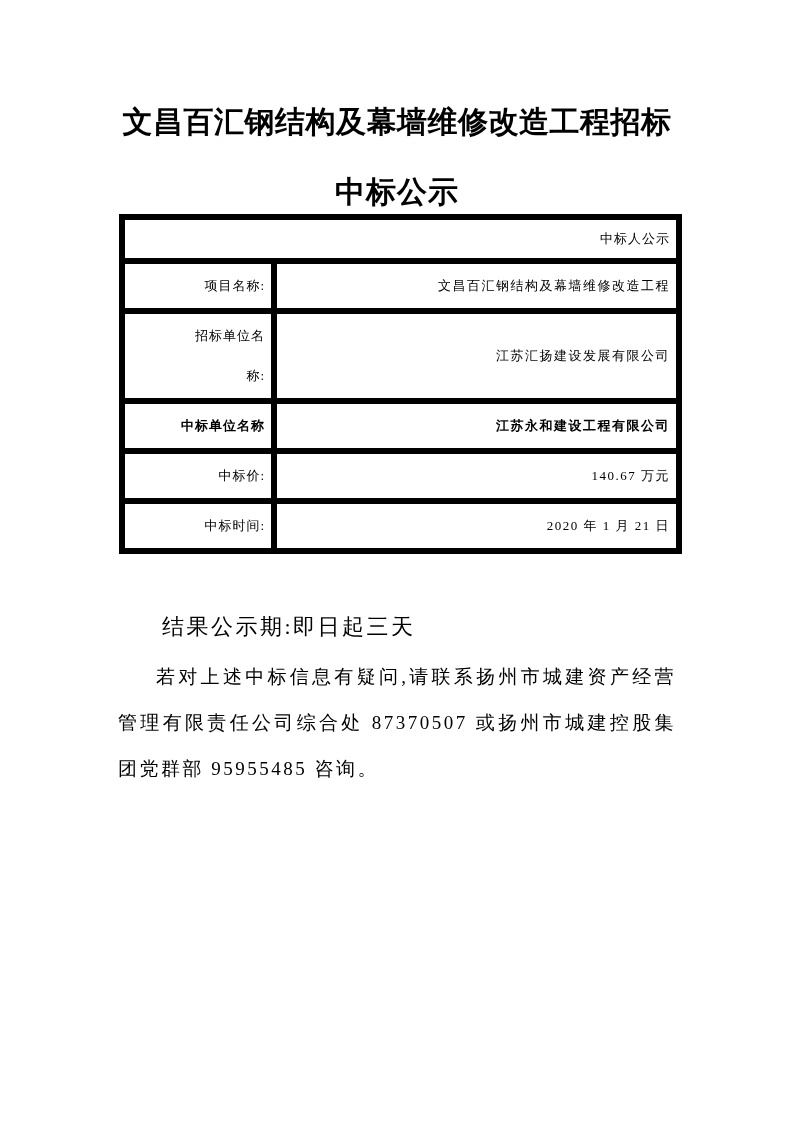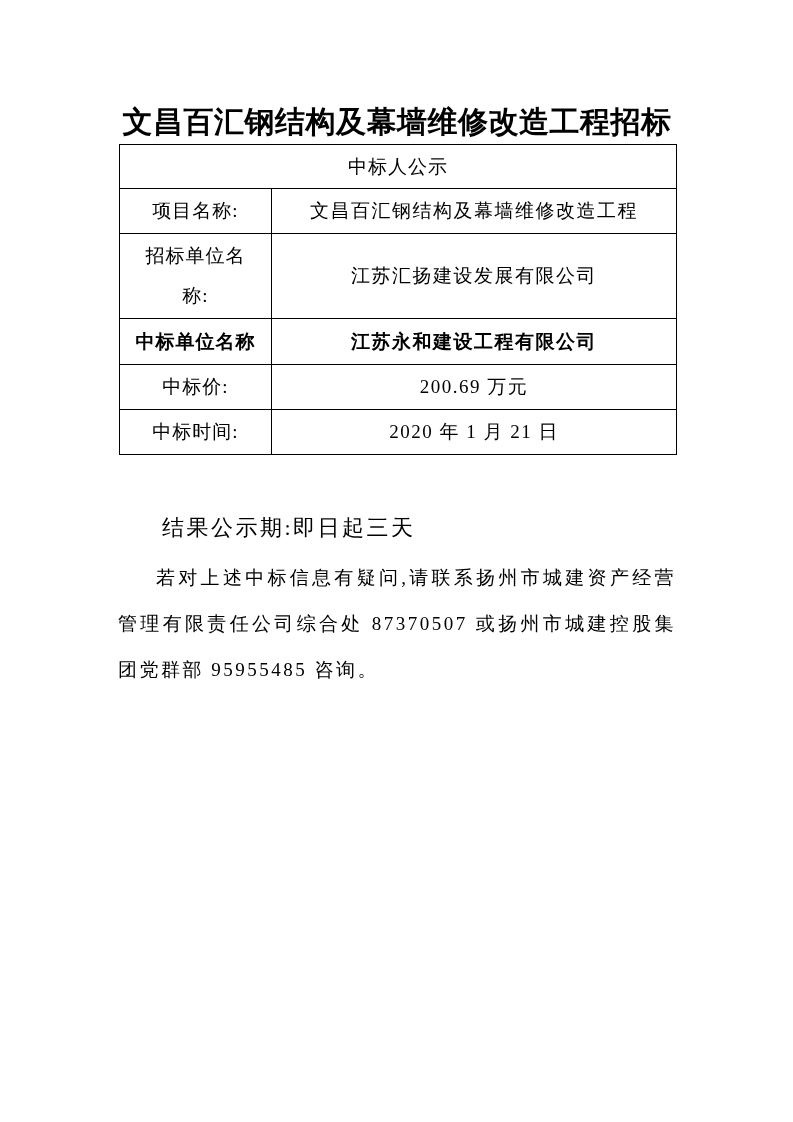--- a/index.html
+++ b/index.html
@@ -47,24 +47,24 @@
   }
   table.award-table {
     border-collapse: collapse;
     width: 557px;
     margin-top: 0px;
     margin-left: 1px;
     table-layout: fixed;
   }
   table.award-table th,
   table.award-table td {
-    border: 1px solid #000000;
-    text-align: center;
+    border: 6px solid #000000;
+    text-align: right;
     vertical-align: middle;
-    font-size: 19px;
+    font-size: 13px;
     font-weight: 400;
     padding: 2px 6px;
   }
   th.tbl-header {
     height: 44px;
     font-size: 20px;
     font-weight: 700;
     letter-spacing: 1px;
   }
   col.c1 { width: 152px; }
@@ -99,20 +99,21 @@
   }
 </style>
 </head>
 <body>
 
 <div class="page">
   <div class="content">
 
     <div class="title-line-1">文昌百汇钢结构及幕墙维修改造工程招标</div>
 
+    <div class="title-line-2">中标公示</div>
 
 
     <table class="award-table">
       <colgroup>
           <col class="c1">
           <col class="c2">
         </colgroup>
       <tbody>
           <tr>
         <th class="tbl-header" colspan="2">中标人公示</th>
@@ -125,21 +126,21 @@
         <td class="lbl">招标单位名
 称:</td>
         <td class="val">江苏汇扬建设发展有限公司</td>
       </tr>
       <tr class="r4">
         <td class="lbl">中标单位名称</td>
         <td class="val">江苏永和建设工程有限公司</td>
       </tr>
       <tr class="r5">
         <td class="lbl">中标价:</td>
-        <td class="val">200.69 万元</td>
+        <td class="val">140.67 万元</td>
       </tr>
       <tr class="r6">
         <td class="lbl">中标时间:</td>
         <td class="val">2020 年 1 月 21 日</td>
       </tr>
     </tbody>
       </table>
 
     <p class="notice-period">结果公示期:即日起三天</p>
 

